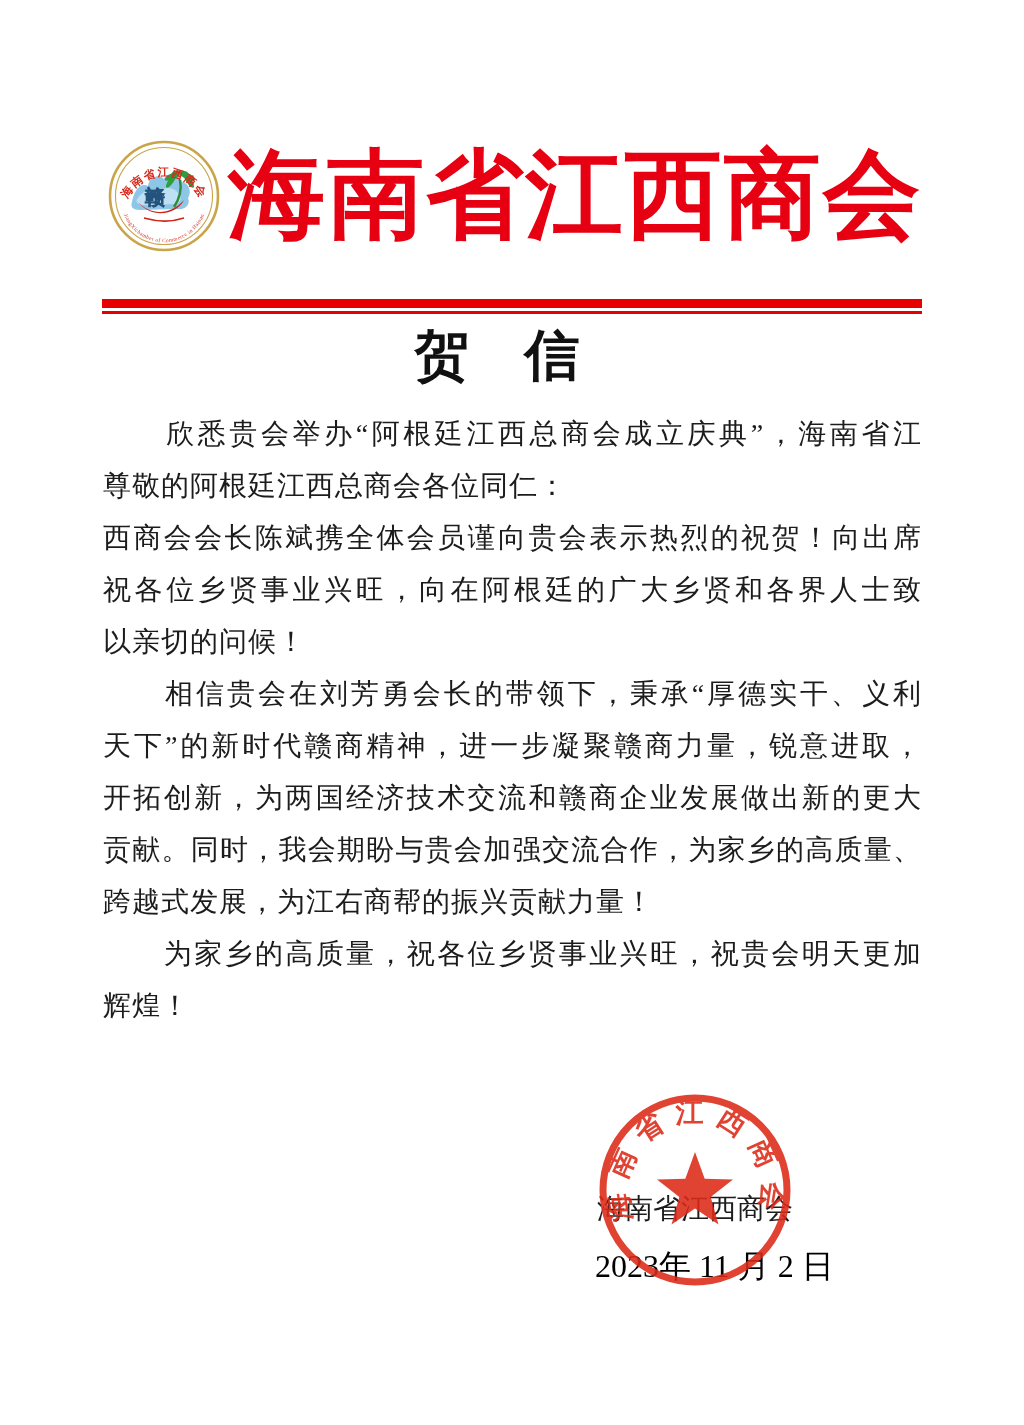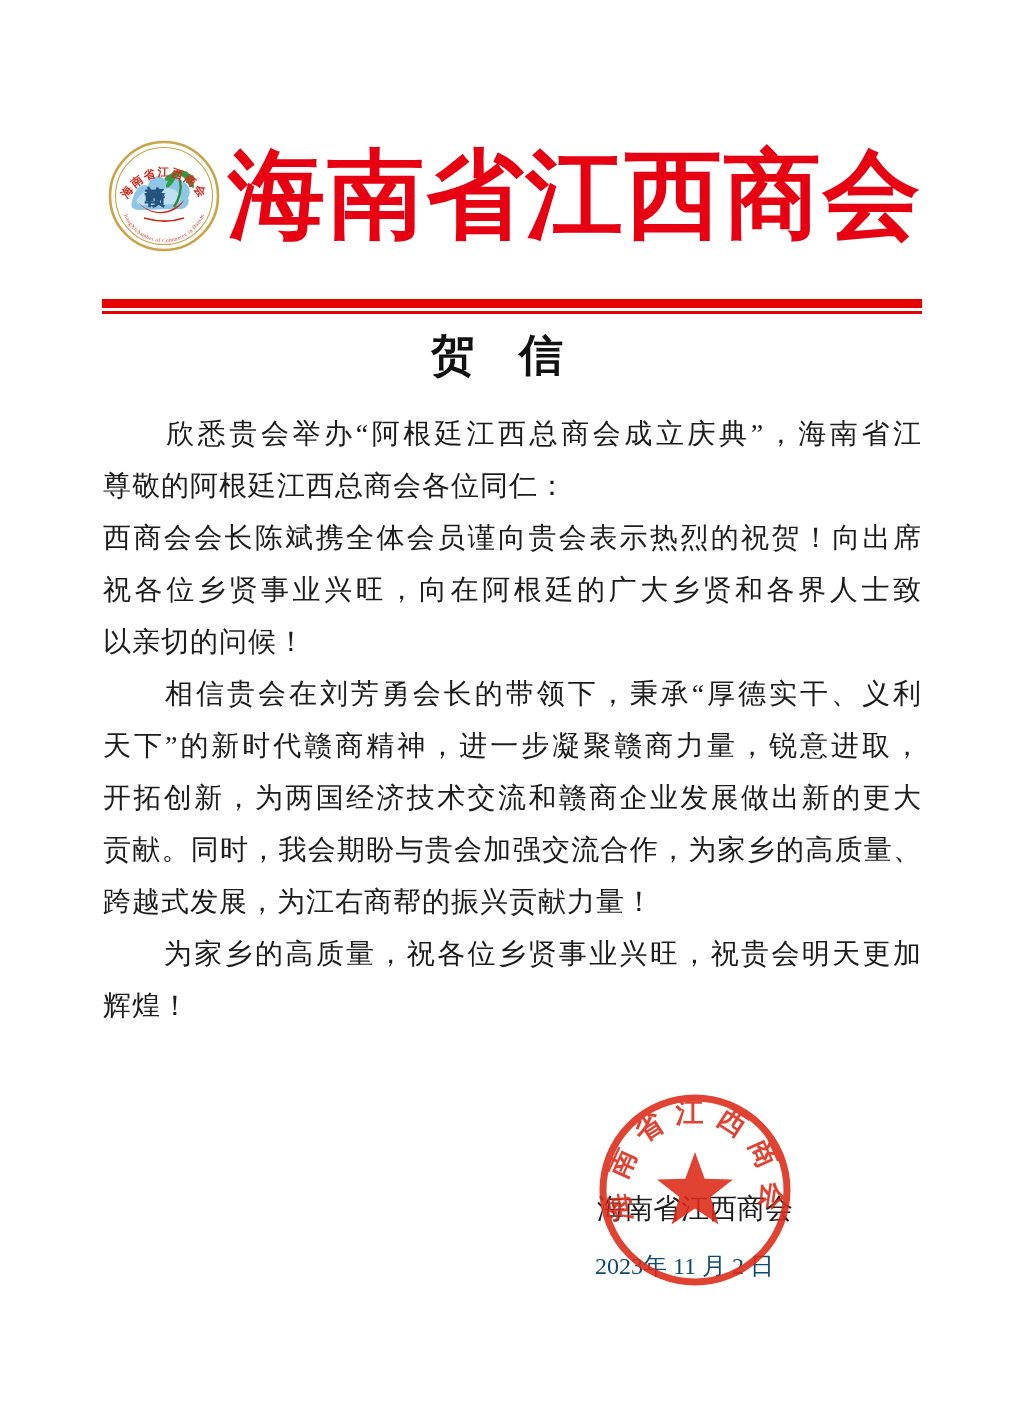--- a/index.html
+++ b/index.html
@@ -28,21 +28,21 @@
   }
   .rule{position:absolute;left:102px;width:820px;background:#e60000;}
   #rule-thick{top:299px;height:9px;}
   #rule-thin{top:311px;height:3px;}
   
   #letter-title{
     position:absolute;left:0;top:332px;width:994px;
     text-align:center;
     font-family:"Liberation Sans", sans-serif;
     font-weight:bold;
-    font-size:44px;line-height:46px;
+    font-size:55px;line-height:46px;
     color:#111;
   }
   
   #letter-body{
     position:absolute;left:103px;top:408px;width:818px;
     color:#1c1c1c;
   }
   .body-line{
     height:52px;line-height:52px;
     font-size:28px;
@@ -57,21 +57,21 @@
     letter-spacing:0;
   }
   
   #signature{
     position:absolute;left:597px;top:1192px;width:200px;
     font-size:28px;line-height:34px;color:#1c1c1c;
     white-space:nowrap;z-index:1;
   }
   #date{
     position:absolute;left:595px;top:1248px;width:220px;
-    font-size:24px;line-height:36px;color:#0c4a6e;
+    font-size:32px;line-height:36px;color:#000000;
     white-space:nowrap;z-index:1;
   }
   #stamp{
     position:absolute;left:596px;top:1091px;width:198px;height:198px;
     z-index:2;opacity:0.88;
   }
   svg text{font-family:"Liberation Serif", serif;}
 </style>
 </head>
 <body>

